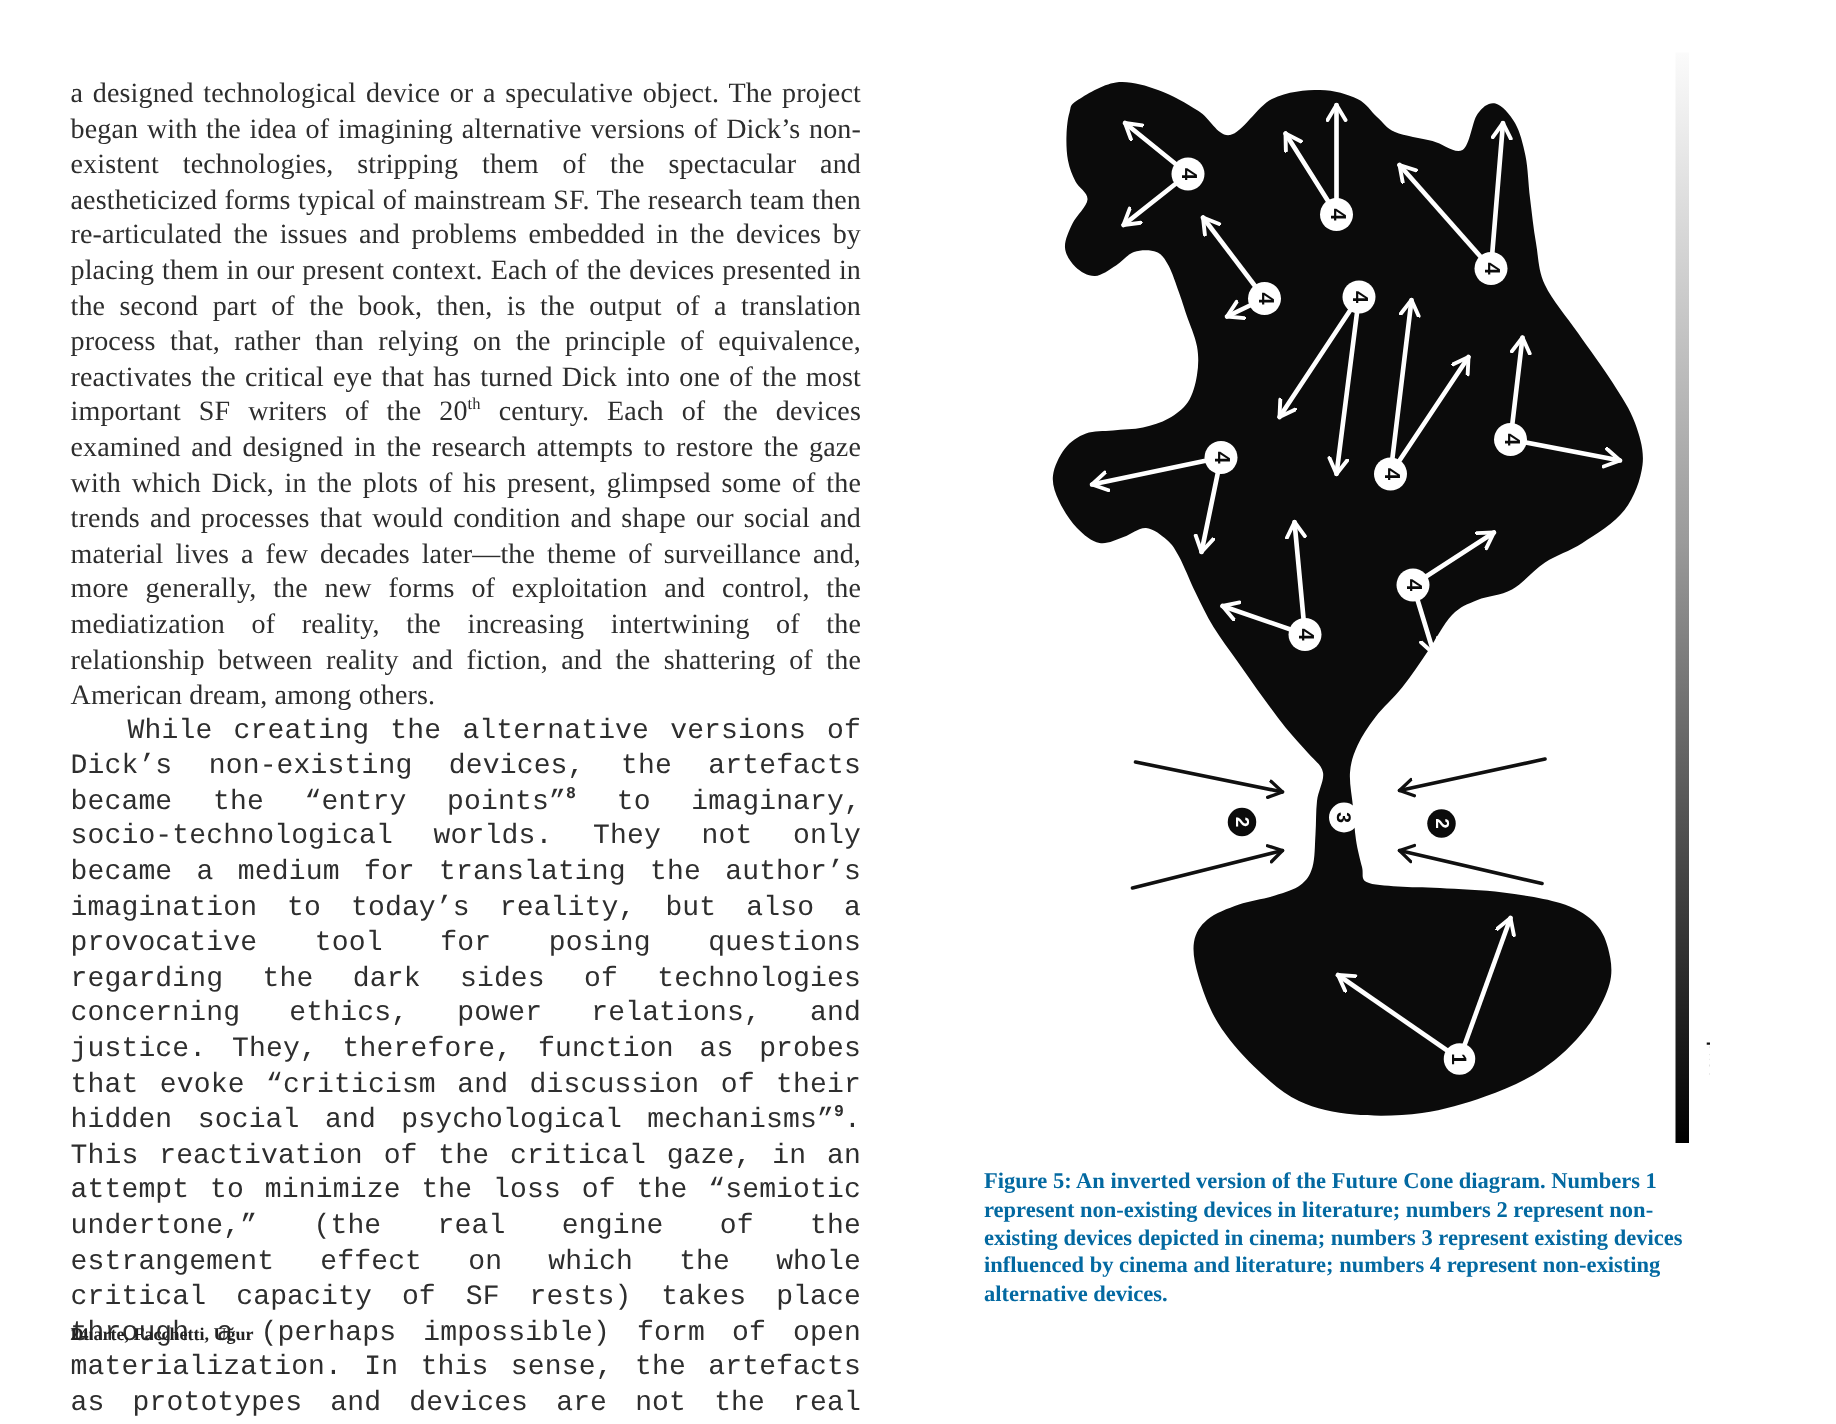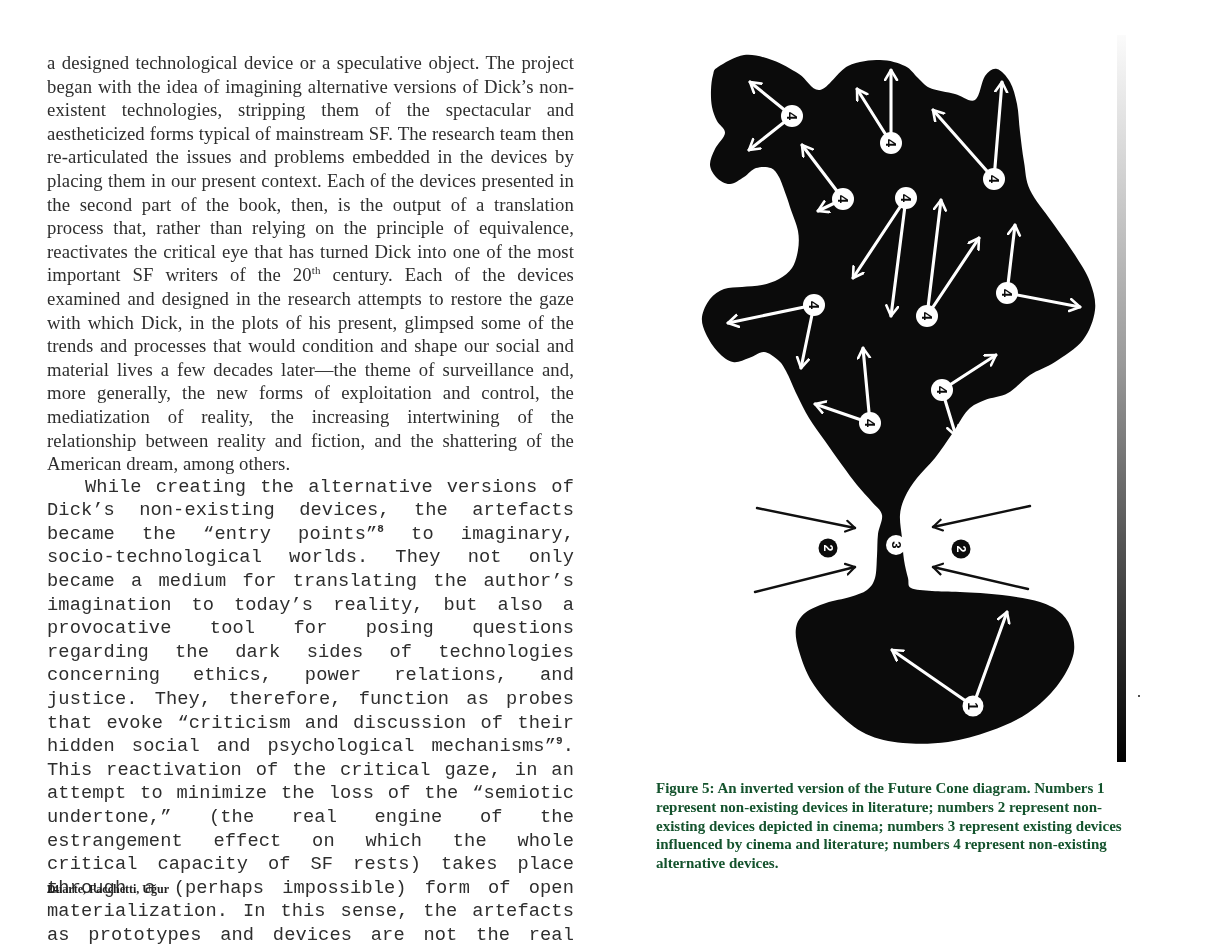--- a/index.html
+++ b/index.html
@@ -20,21 +20,21 @@
   #footer-left{left:47px;width:527px;}
   #footer-right{left:656px;width:440px;}
   
   #fig-wrap{position:absolute;left:650px;top:12px;width:490px;height:768px;}
   #fig-svg{position:absolute;left:0;top:0;width:490px;height:768px;}
   .axis-label{font-family:"Liberation Sans", sans-serif;font-size:10.5px;font-weight:bold;
               fill:#111;letter-spacing:.4px;}
   .node-digit{font-family:"Liberation Sans", sans-serif;font-weight:bold;}
   
   #caption{position:absolute;left:656px;top:779px;width:478px;
-           font-size:15px;line-height:18.8px;font-weight:bold;color:#14532d;text-align:left;}
+           font-size:15px;line-height:18.8px;font-weight:bold;color:#0369a1;text-align:left;}
 </style>
 </head>
 <body>
 
 <div id="spread">
 
   <div class="body-text">
     <p><span>a designed technological device or a speculative object. The project began with the idea of imagining alternative versions of Dick’s non-existent technologies, stripping them of the spectacular and aestheticized forms typical of mainstream SF. The research team then re-articulated the issues and problems embedded in the devices by placing them in our present context. Each of the devices presented in the second part of the book, then, is the output of a translation process that, rather than relying on the principle of equivalence, reactivates the critical eye that has turned Dick into one of the most important SF writers of the 20</span><sup class="ord">th</sup><span> century. Each of the devices examined and designed in the research attempts to restore the gaze with which Dick, in the plots of his present, glimpsed some of the trends and processes that would condition and shape our social and material lives a few decades later—the theme of surveillance and, more generally, the new forms of exploitation and control, the mediatization of reality, the increasing intertwining of the relationship between reality and fiction, and the shattering of the American dream, among others.</span></p>
     <p class="indented"><span>While creating the alternative versions of Dick’s non-existing devices, the artefacts became the “entry points”</span><sup class="note">8</sup><span> to imaginary, socio-technological worlds. They not only became a medium for translating the author’s imagination to today’s reality, but also a provocative tool for posing questions regarding the dark sides of technologies concerning ethics, power relations, and justice. They, therefore, function as probes that evoke “criticism and discussion of their hidden social and psychological mechanisms”</span><sup class="note">9</sup><span>. This reactivation of the critical gaze, in an attempt to minimize the loss of the “semiotic undertone,” (the real engine of the estrangement effect on which the whole critical capacity of SF rests) takes place through a (perhaps impossible) form of open materialization. In this sense, the artefacts as prototypes and devices are not the real output of the projects,</span></p>
   </div>

